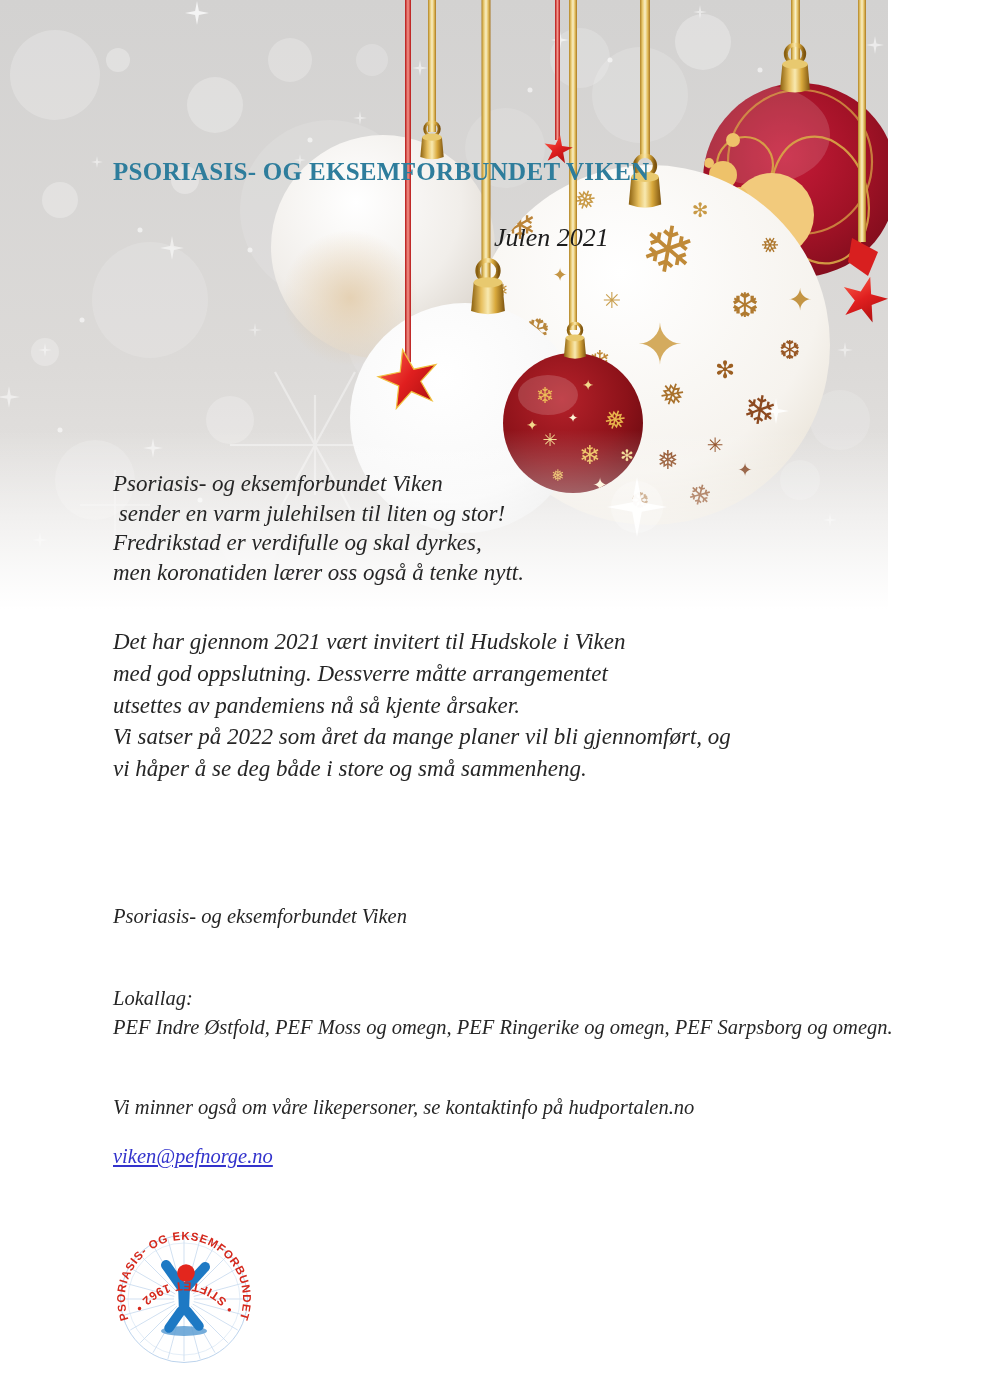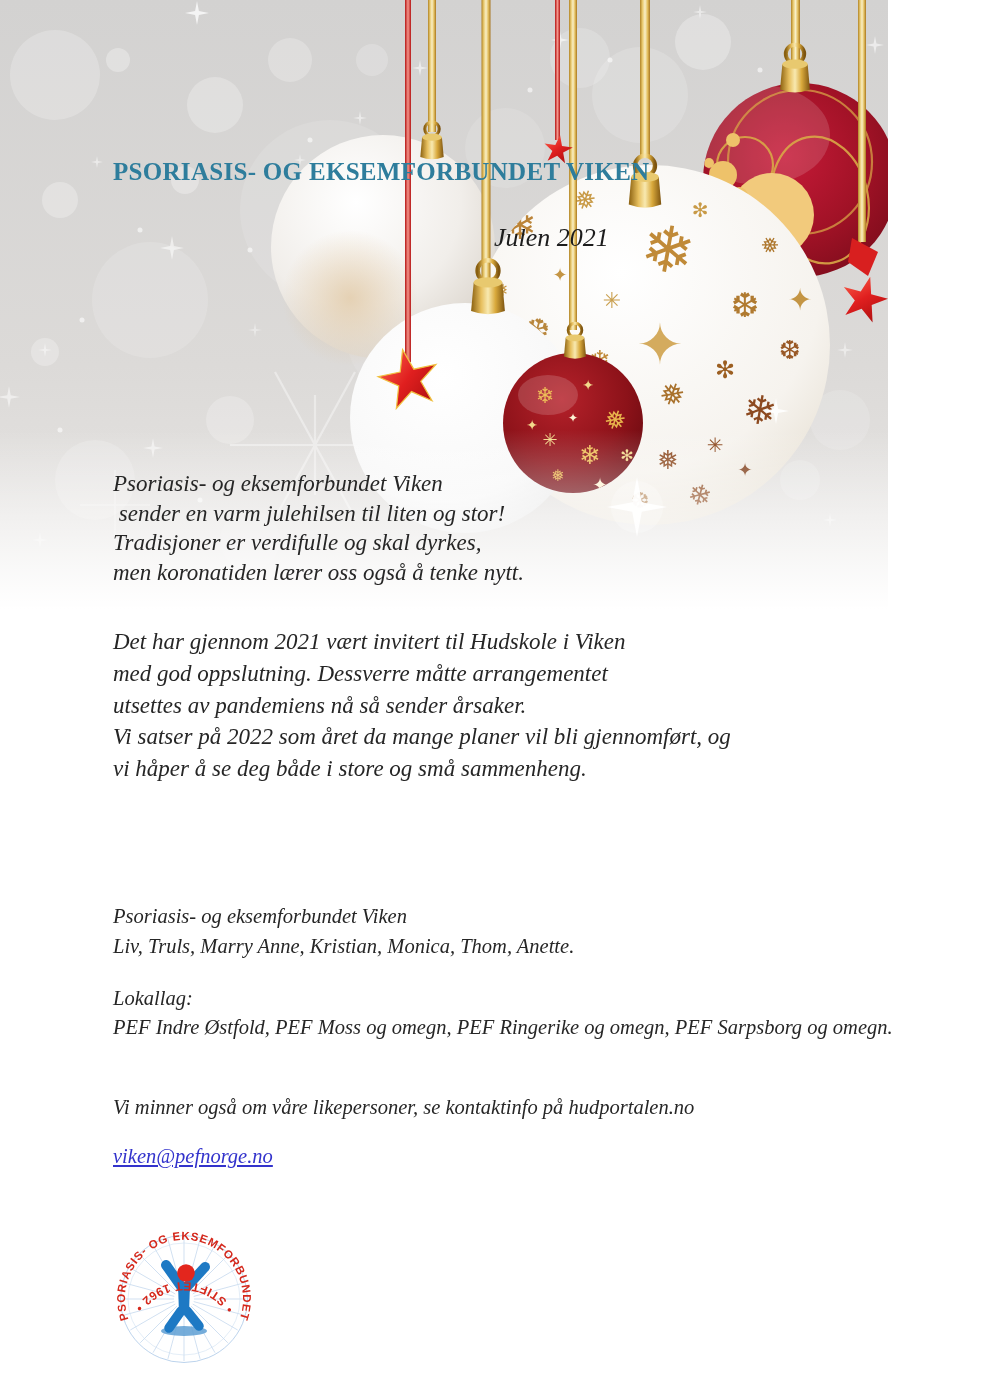--- a/index.html
+++ b/index.html
@@ -300,36 +300,35 @@
 
     <rect x="0" y="430" width="888" height="180" fill="url(#gFade)"></rect>
   </svg>
 
   <h1 class="abs title">PSORIASIS- OG EKSEMFORBUNDET VIKEN</h1>
   <div class="abs subtitle">Julen 2021</div>
 
   <div class="abs body-text p1">
     <div class="line">Psoriasis- og eksemforbundet Viken</div>
     <div class="line"> sender en varm julehilsen til liten og stor!</div>
-    <div class="line">Tradisjoner er verdifulle og skal dyrkes,</div>
+    <div class="line">Fredrikstad er verdifulle og skal dyrkes,</div>
     <div class="line">men koronatiden lærer oss også å tenke nytt.</div>
   </div>
 
   <div class="abs body-text p2">
     <div class="line">Det har gjennom 2021 vært invitert til Hudskole i Viken</div>
     <div class="line">med god oppslutning. Dessverre måtte arrangementet</div>
-    <div class="line">utsettes av pandemiens nå så sender årsaker.</div>
+    <div class="line">utsettes av pandemiens nå så kjente årsaker.</div>
     <div class="line">Vi satser på 2022 som året da mange planer vil bli gjennomført, og</div>
     <div class="line">vi håper å se deg både i store og små sammenheng.</div>
   </div>
 
 
   <div class="abs body-text sig">
     <div class="line">Psoriasis- og eksemforbundet Viken</div>
-    <div class="line">Liv, Truls, Marry Anne, Kristian, Monica, Thom, Anette.</div>
   </div>
 
   <div class="abs body-text lokallag">
     <div class="line">Lokallag:</div>
     <div class="line">PEF Indre Østfold, PEF Moss og omegn, PEF Ringerike og omegn, PEF Sarpsborg og omegn.</div>
   </div>
 
   <div class="abs body-text note">Vi minner også om våre likepersoner, se kontaktinfo på hudportalen.no</div>
 
   <a class="abs email" href="#">viken@pefnorge.no</a>

